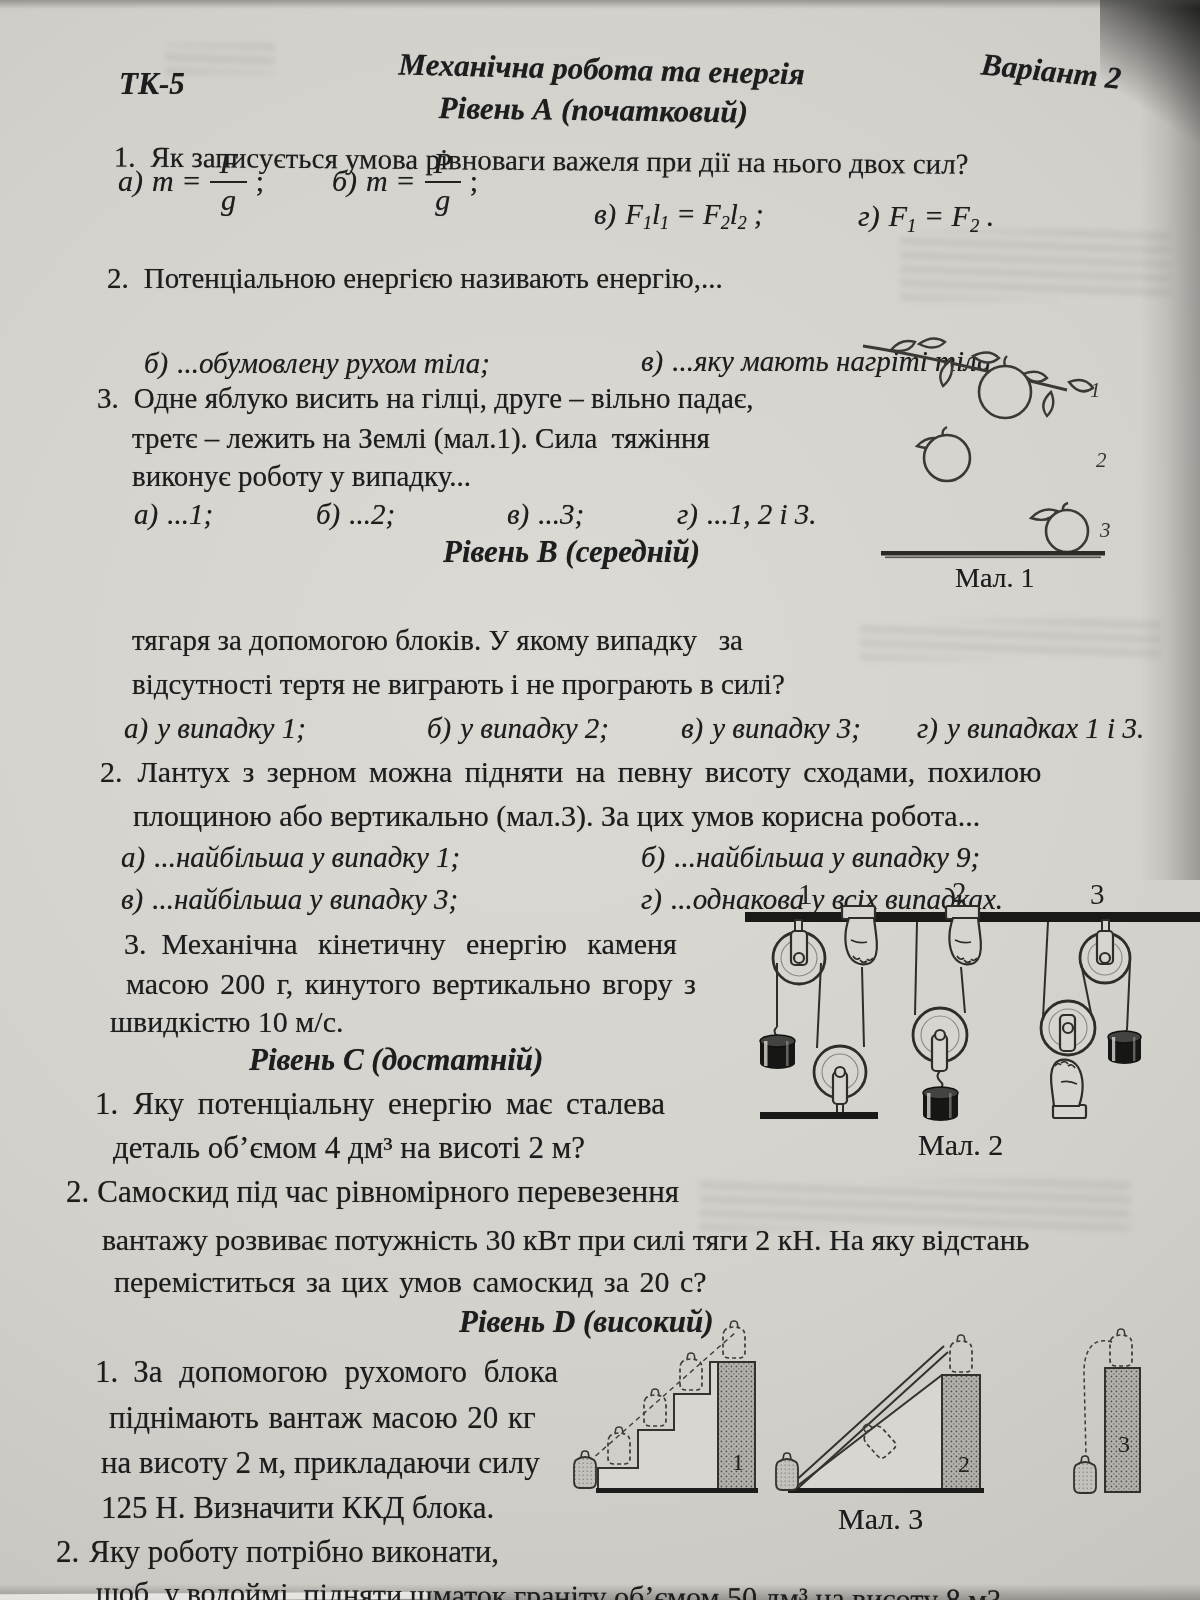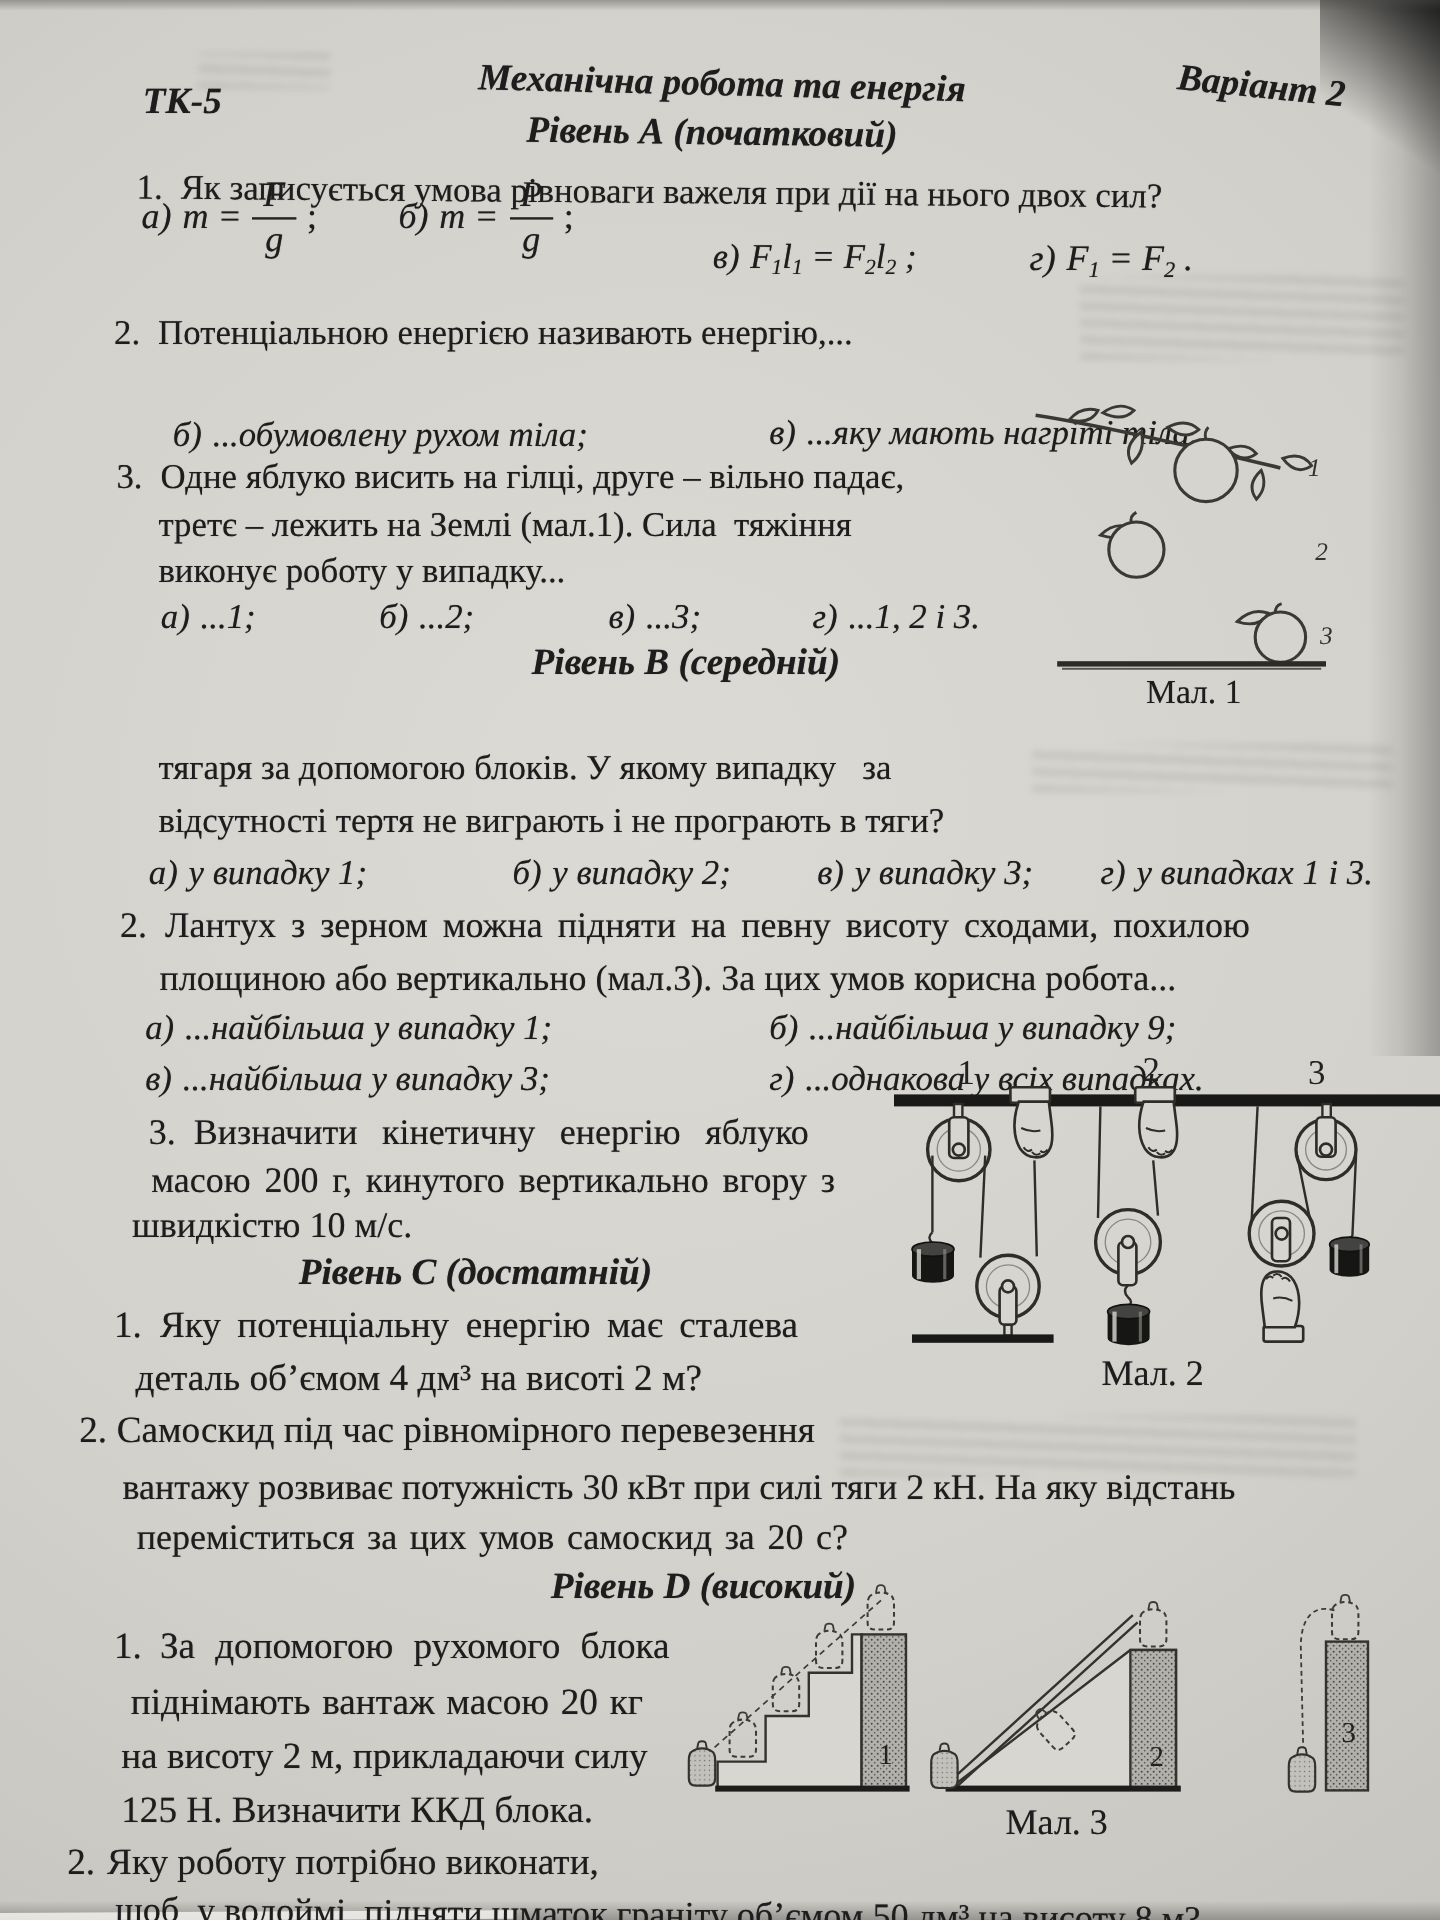--- a/index.html
+++ b/index.html
@@ -68,21 +68,21 @@
     <span class="it">б)</span>
     <span class="it">m =</span>
     <span class="frac"><span class="fn it">P</span><span class="fd it">g</span></span>
     <span>;</span>
   </div>
   <div class="t it" style="left:565px;top:162px;font-size:29px">
     <span class="ol">в)</span><span>F</span><sub>1</sub><span>l</span><sub>1</sub><span> = F</span><sub>2</sub><span>l</span><sub>2</sub><span> ;</span></div>
   <div class="t it" style="left:828px;top:162px;font-size:30px">
     <span class="ol">г)</span><span>F</span><sub>1</sub><span> = F</span><sub>2</sub><span> .</span></div>
 
-  <div class="t" style="left:66px;top:226px">
+  <div class="t" style="left:78px;top:226px">
     <span class="qn">2.</span><span>Потенціальною енергією називають енергію,...</span></div>
   <div class="t it" style="left:115px;top:311px">
     <span class="ol">б)</span><span>...обумовлену рухом тіла;</span></div>
   <div class="t it" style="left:612px;top:309px">
     <span class="ol">в)</span><span>...яку мають нагріті тіла.</span></div>
 
   <div class="t" style="left:68px;top:346px">
     <span class="qn">3.</span><span>Одне яблуко висить на гілці, друге – вільно падає,</span></div>
   <div class="t" style="left:103px;top:386px">
     <span>третє – лежить на Землі (мал.1). Сила  тяжіння</span></div>
@@ -96,21 +96,21 @@
     <span class="ol">в)</span><span>...3;</span></div>
   <div class="t it" style="left:648px;top:462px">
     <span class="ol">г)</span><span>...1, 2 і 3.</span></div>
 
   <div class="hd" style="left:412px;top:498px">
     <span>Рівень В (середній)</span></div>
 
   <div class="t" style="left:103px;top:588px">
     <span>тягаря за допомогою блоків. У якому випадку   за</span></div>
   <div class="t" style="left:103px;top:632px">
-    <span>відсутності тертя не виграють і не програють в тяги?</span></div>
+    <span>відсутності тертя не виграють і не програють в силі?</span></div>
   <div class="t it" style="left:95px;top:676px">
     <span class="ol">а)</span><span>у випадку 1;</span></div>
   <div class="t it" style="left:398px;top:676px">
     <span class="ol">б)</span><span>у випадку 2;</span></div>
   <div class="t it" style="left:652px;top:676px">
     <span class="ol">в)</span><span>у випадку 3;</span></div>
   <div class="t it" style="left:888px;top:676px">
     <span class="ol">г)</span><span>у випадках 1 і 3.</span></div>
 
   <div class="t" style="left:50px;top:718px;font-size:30px;word-spacing:5px">
@@ -120,21 +120,21 @@
   <div class="t it" style="left:92px;top:805px">
     <span class="ol">а)</span><span>...найбільша у випадку 1;</span></div>
   <div class="t it" style="left:612px;top:805px">
     <span class="ol">б)</span><span>...найбільша у випадку 9;</span></div>
   <div class="t it" style="left:92px;top:847px">
     <span class="ol">в)</span><span>...найбільша у випадку 3;</span></div>
   <div class="t it" style="left:612px;top:847px">
     <span class="ol">г)</span><span>...однакова у всіх випадках.</span></div>
 
   <div class="t" style="left:42px;top:890px;font-size:30px;word-spacing:13px">
-    <span class="qn">3.</span><span>Визначити кінетичну енергію яблуко</span></div>
+    <span class="qn">3.</span><span>Механічна кінетичну енергію каменя</span></div>
   <div class="t" style="left:80px;top:930px;font-size:30px;word-spacing:4px">
     <span>масою 200 г, кинутого вертикально вгору з</span></div>
   <div class="t" style="left:80px;top:968px;font-size:30px">
     <span>швидкістю 10 м/с.</span></div>
 
   <div class="hd" style="left:218px;top:1006px">
     <span>Рівень С (достатній)</span></div>
   <div class="t" style="left:40px;top:1048px;font-size:31px;word-spacing:6px">
     <span class="qn">1.</span><span>Яку потенціальну енергію має сталева</span></div>
   <div class="t" style="left:82px;top:1092px;font-size:31px">

